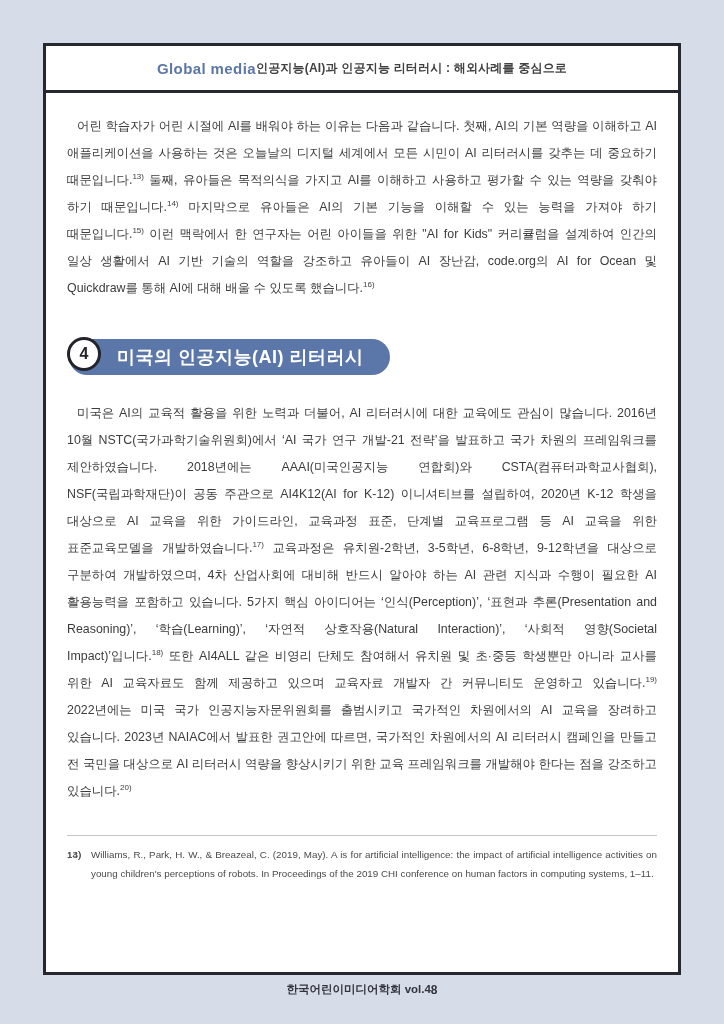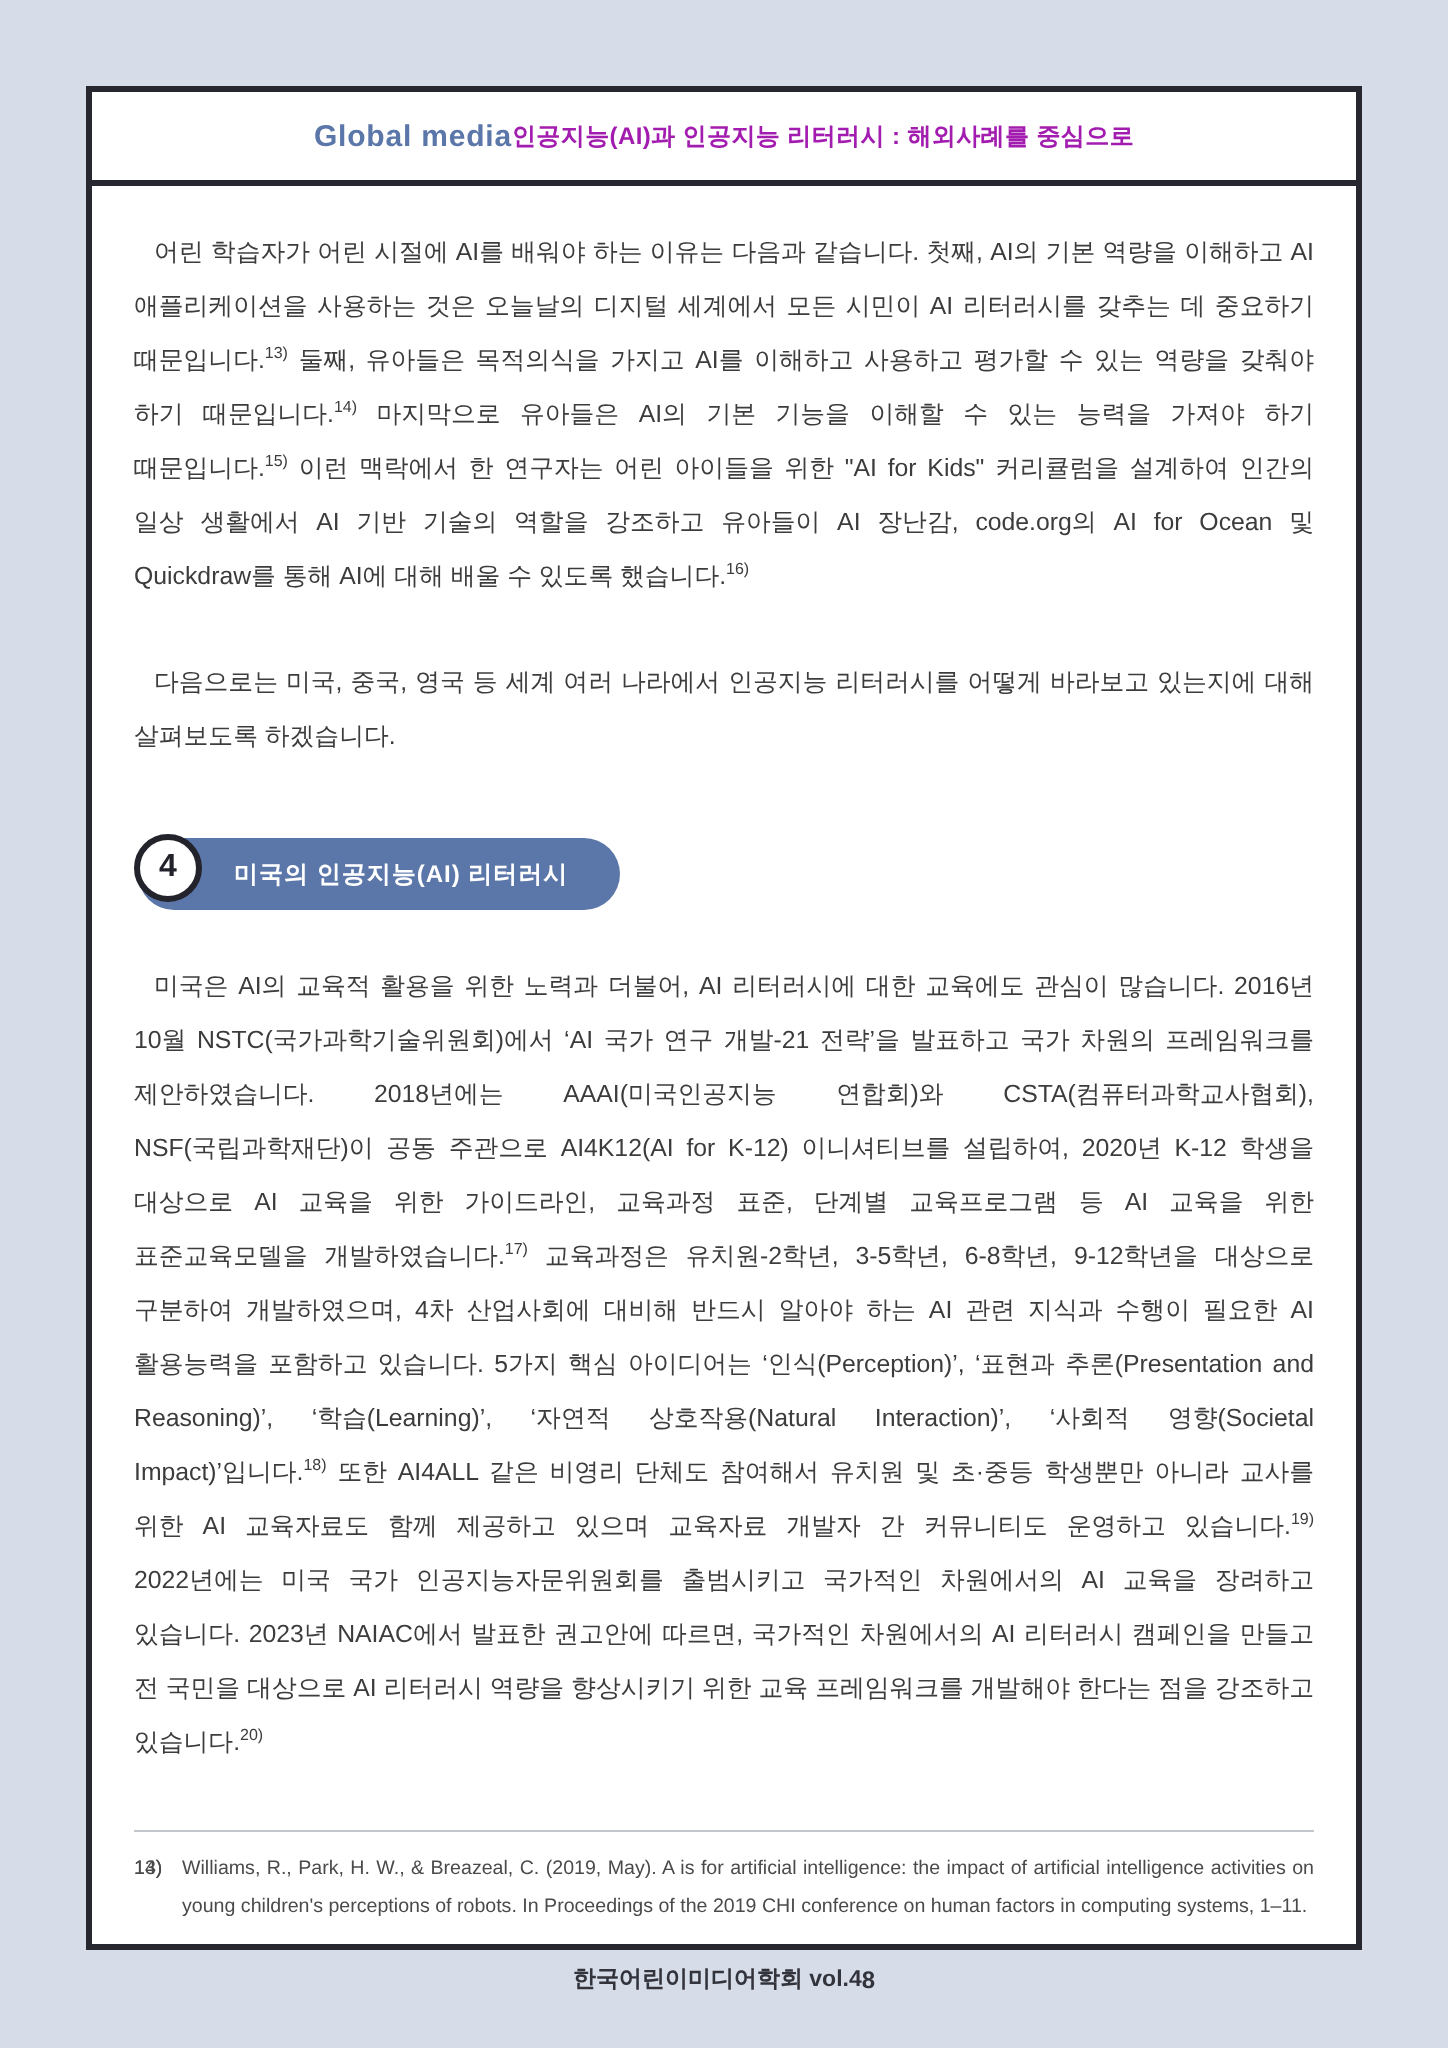--- a/index.html
+++ b/index.html
@@ -20,39 +20,39 @@
   .doc-header {
     height:47px; flex:0 0 47px;
     border-bottom:3px solid #272730;
     display:flex; align-items:center; justify-content:center;
     padding:0 21px;
   }
   .brand {
     color:#5b76a8; font-weight:bold; font-size:15px; letter-spacing:.4px;
   }
   .doc-title {
-    color:#a21caf; font-weight:bold; font-size:12px; letter-spacing:.2px;
+    color:#404040; font-weight:bold; font-size:12px; letter-spacing:.2px;
   }
   .doc-body {
     flex:1 1 auto; padding:20px 21px 4px 21px; overflow:hidden;
   }
   .body-para {
     font-size:12.4px; line-height:27px; color:#3c3c3c;
     text-align:justify; text-indent:10px;
     word-break:keep-all; overflow-wrap:break-word;
   }
   .body-para sup { font-size:8px; line-height:0; vertical-align:super; }
   .para-gap { margin-top:26px; }
 
   .section-heading {
     margin:36px 0 24px 2px;
     position:relative; display:inline-flex; align-items:center; height:38px;
   }
   .section-pill {
-    background:#5b76a8; color:#ffffff; font-weight:bold; font-size:12px;
+    background:#5b76a8; color:#ffffff; font-weight:bold; font-size:18px;
     height:36px; display:inline-flex; align-items:center;
     border-radius:19px; padding:0 26px 0 48px; letter-spacing:.5px;
   }
   .section-num-circle {
     position:absolute; left:-2px; top:-1px;
     width:34px; height:34px; border-radius:50%;
     background:#ffffff; border:3px solid #23232b;
     display:flex; align-items:center; justify-content:center;
     font-weight:bold; font-size:16px; color:#23232b;
   }
@@ -85,21 +85,20 @@
 
     <div class="doc-header">
       <span class="brand">Global media</span>
       <span class="doc-title">인공지능(AI)과 인공지능 리터러시 : 해외사례를 중심으로</span>
     </div>
 
     <div class="doc-body">
 
       <p class="body-para">어린 학습자가 어린 시절에 AI를 배워야 하는 이유는 다음과 같습니다. 첫째, AI의 기본 역량을 이해하고 AI 애플리케이션을 사용하는 것은 오늘날의 디지털 세계에서 모든 시민이 AI 리터러시를 갖추는 데 중요하기 때문입니다.<sup>13)</sup> 둘째, 유아들은 목적의식을 가지고 AI를 이해하고 사용하고 평가할 수 있는 역량을 갖춰야 하기 때문입니다.<sup>14)</sup> 마지막으로 유아들은 AI의 기본 기능을 이해할 수 있는 능력을 가져야 하기 때문입니다.<sup>15)</sup> 이런 맥락에서 한 연구자는 어린 아이들을 위한 "AI for Kids" 커리큘럼을 설계하여 인간의 일상 생활에서 AI 기반 기술의 역할을 강조하고 유아들이 AI 장난감, code.org의 AI for Ocean 및 Quickdraw를 통해 AI에 대해 배울 수 있도록 했습니다.<sup>16)</sup></p>
 
-      <p class="body-para para-gap">다음으로는 미국, 중국, 영국 등 세계 여러 나라에서 인공지능 리터러시를 어떻게 바라보고 있는지에 대해 살펴보도록 하겠습니다.</p>
 
       <div class="section-heading">
         <span class="section-num-circle">
           <span>4</span>
         </span>
         <span class="section-pill">
           <span>미국의 인공지능(AI) 리터러시</span>
         </span>
       </div>
 

